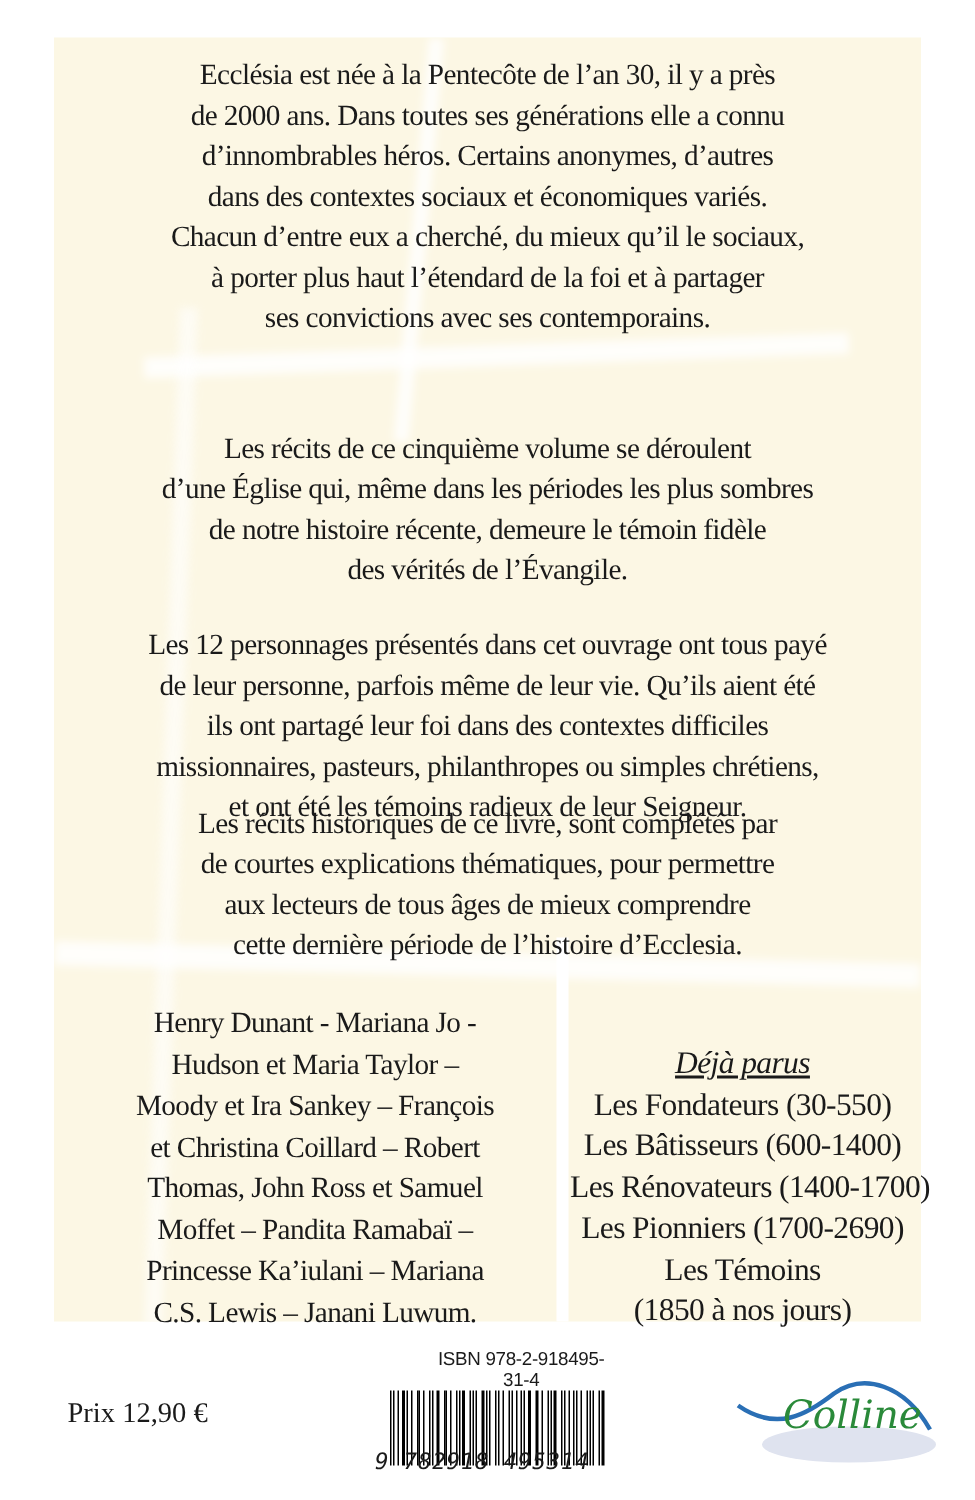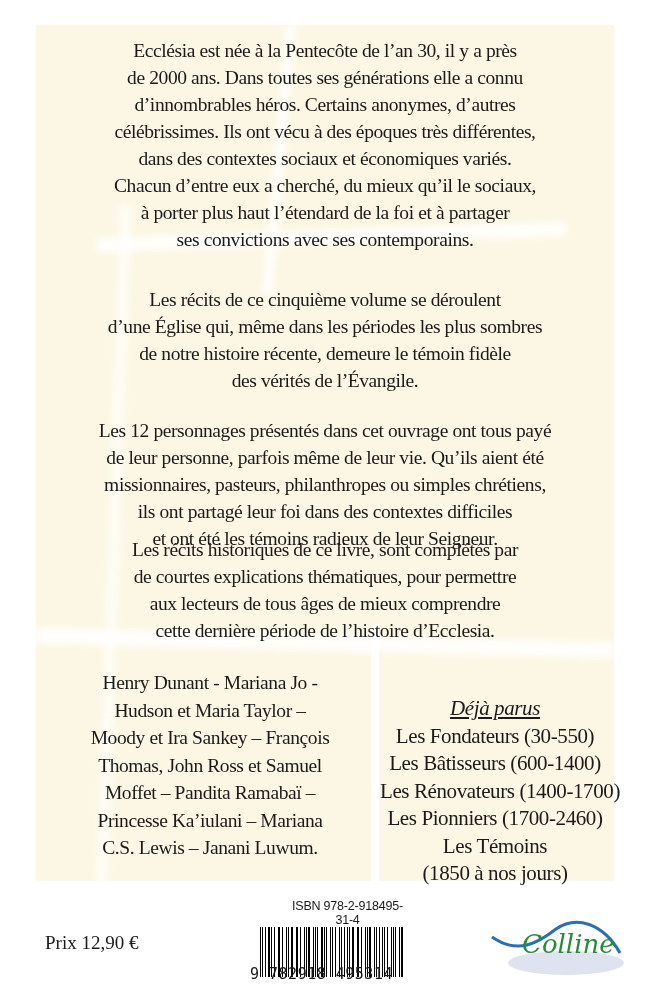--- a/index.html
+++ b/index.html
@@ -26,21 +26,21 @@
   .p1 { top: 286px; }
   .p2 { top: 417px; }
   .p3 { top: 536px; }
   .names { left: 60px; top: 669px; width: 300px; font-size: 19.5px; line-height: 27.5px; }
   .volumes { left: 380px; top: 695px; width: 230px; font-size: 21px; line-height: 27.5px; }
   .vol-title { font-style: italic; text-decoration: underline; }
   .line { display: block; white-space: nowrap; }
   .price { position: absolute; left: 45px; top: 932px; font-size: 19px; }
   .isbn-wrap { position: absolute; left: 250px; top: 899px; width: 160px; }
   .isbn-text { font-family: "Liberation Sans", sans-serif; font-size: 12.5px; text-align: center; margin-left: 8px; letter-spacing: -0.2px; padding-left: 27px; }
-  .barcode { position: relative; margin-left: 10px; width: 145px; height: 58px; }
+  .barcode { position: relative; margin-left: 10px; width: 145px; height: 58px; font-style: italic; }
   .bars { position: absolute; left: 0; top: 0; height: 50px; width: 145px; display: flex; }
   .bar { background: #000; height: 100%; }
   .barcode-digits { position: absolute; left: -10px; top: 38px; font-family: "DejaVu Sans Mono", monospace; font-size: 15px; background: transparent; letter-spacing: 0.5px; }
   .logo { position: absolute; left: 488px; top: 915px; width: 140px; height: 70px; }
   .logo-text { position: absolute; left: 34px; top: 14px; font-family: "DejaVu Serif", serif; font-size: 26px; color: #2a8a3a; font-style: italic; }
 </style>
 </head>
 <body>
 
 <div class="panel">
@@ -48,65 +48,65 @@
   <div class="stripe s2"></div>
   <div class="stripe s3"></div>
   <div class="stripe s4"></div>
   <div class="stripe s5"></div>
 </div>
 
 <div class="text-block intro">
   <span class="line">Ecclésia est née à la Pentecôte de l’an 30, il y a près</span>
   <span class="line">de 2000 ans. Dans toutes ses générations elle a connu</span>
   <span class="line">d’innombrables héros. Certains anonymes, d’autres</span>
-  <span class="line">célébrissimes. Ils ont vécu à des époques très différentes,</span>
   <span class="line">dans des contextes sociaux et économiques variés.</span>
   <span class="line">Chacun d’entre eux a cherché, du mieux qu’il le sociaux,</span>
   <span class="line">à porter plus haut l’étendard de la foi et à partager</span>
   <span class="line">ses convictions avec ses contemporains.</span>
 </div>
 
 <div class="text-block para p1">
   <span class="line">Les récits de ce cinquième volume se déroulent</span>
   <span class="line">d’une Église qui, même dans les périodes les plus sombres</span>
   <span class="line">de notre histoire récente, demeure le témoin fidèle</span>
   <span class="line">des vérités de l’Évangile.</span>
 </div>
 
 <div class="text-block para p2">
   <span class="line">Les 12 personnages présentés dans cet ouvrage ont tous payé</span>
   <span class="line">de leur personne, parfois même de leur vie. Qu’ils aient été</span>
+  <span class="line">ils ont partagé leur foi dans des contextes difficiles</span>
   <span class="line">missionnaires, pasteurs, philanthropes ou simples chrétiens,</span>
-  <span class="line">ils ont partagé leur foi dans des contextes difficiles</span>
   <span class="line">et ont été les témoins radieux de leur Seigneur.</span>
 </div>
 
 <div class="text-block para p3">
   <span class="line">Les récits historiques de ce livre, sont complétés par</span>
   <span class="line">de courtes explications thématiques, pour permettre</span>
   <span class="line">aux lecteurs de tous âges de mieux comprendre</span>
   <span class="line">cette dernière période de l’histoire d’Ecclesia.</span>
 </div>
 
 <div class="text-block names">
   <span class="line">Henry Dunant - Mariana Jo -</span>
   <span class="line">Hudson et Maria Taylor –</span>
   <span class="line">Moody et Ira Sankey – François</span>
+  <span class="line">et Christina Coillard – Robert</span>
   <span class="line">Thomas, John Ross et Samuel</span>
   <span class="line">Moffet – Pandita Ramabaï –</span>
   <span class="line">Princesse Ka’iulani – Mariana</span>
   <span class="line">C.S. Lewis – Janani Luwum.</span>
 </div>
 
 <div class="text-block volumes">
   <span class="line vol-title">Déjà parus</span>
   <span class="line">Les Fondateurs (30-550)</span>
   <span class="line">Les Bâtisseurs (600-1400)</span>
   <span class="line">Les Rénovateurs (1400-1700)</span>
-  <span class="line">Les Pionniers (1700-2460)</span>
+  <span class="line">Les Pionniers (1700-2690)</span>
   <span class="line">Les Témoins</span>
   <span class="line">(1850 à nos jours)</span>
 </div>
 
 <div class="price">Prix 12,90 €</div>
 
 <div class="isbn-wrap">
   <div class="isbn-text">ISBN 978-2-918495-31-4</div>
   <div class="barcode">
     <div class="bars" id="bars">

